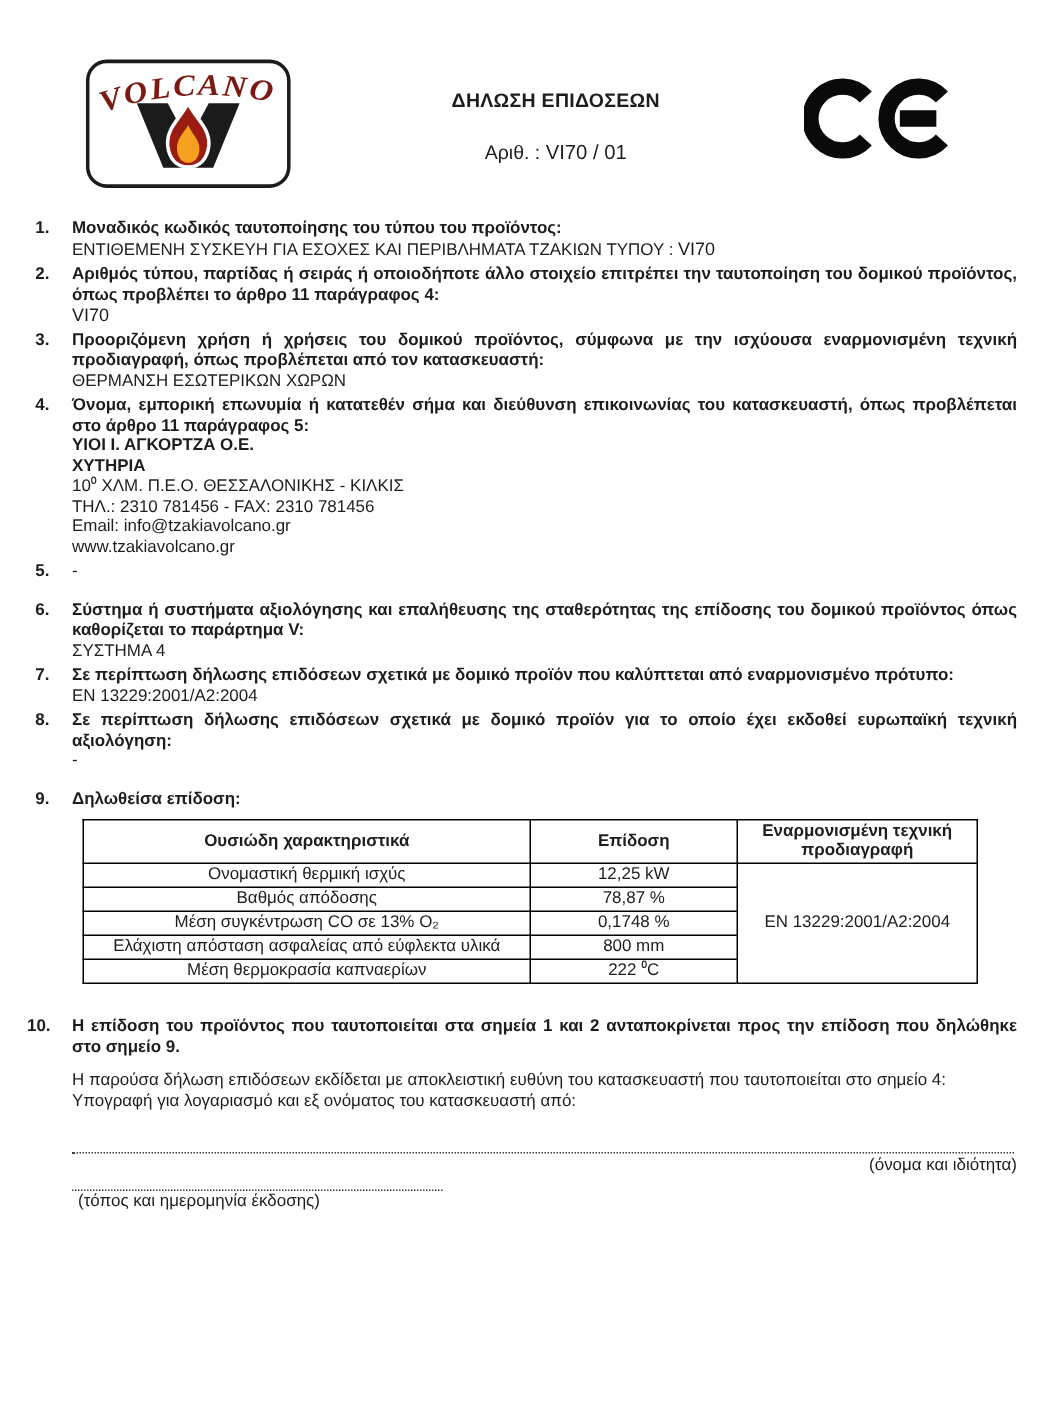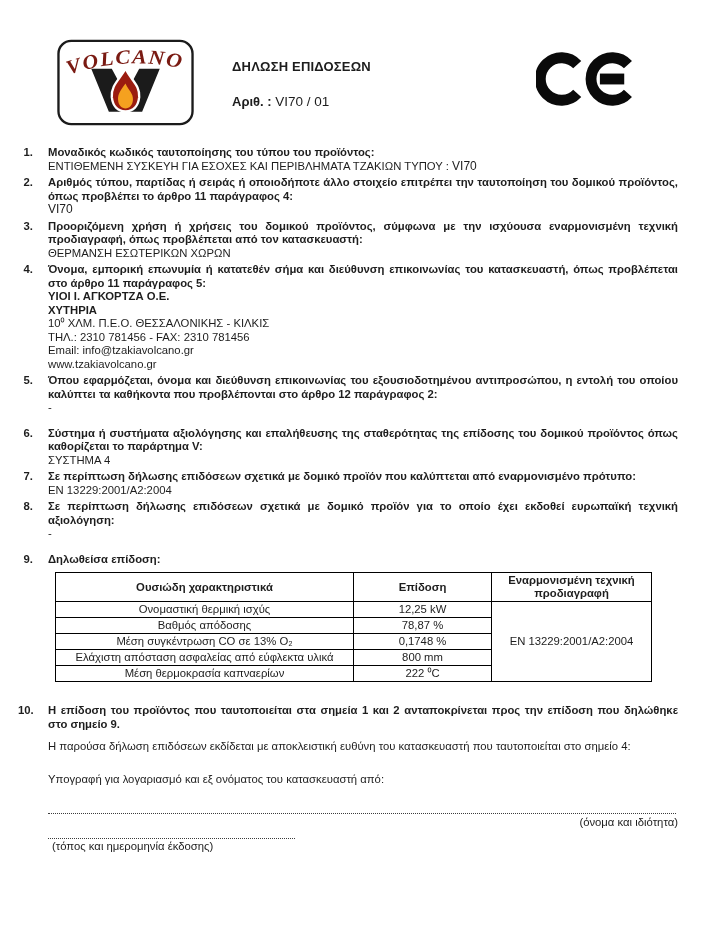--- a/index.html
+++ b/index.html
@@ -3,45 +3,45 @@
 <meta charset="utf-8">
 <style>
   html,body { margin:0; padding:0; background:#ffffff; }
   .page {
     position:relative; width:703px; height:940px; background:#ffffff;
     font-family:"Liberation Sans", sans-serif; font-size:11.3px; line-height:13.5px;
     color:#1d1d1d; overflow:hidden;
   }
   
   .logo-wrap { position:absolute; left:57px; top:39px; width:137px; height:87px; }
-  .title-block { position:absolute; left:232px; top:60px; width:245px; }
+  .title-block { position:absolute; left:248px; top:60px; width:245px; text-align:center; }
   .doc-title { font-weight:bold; font-size:13px; letter-spacing:.2px; }
   .doc-number { margin-top:21px; font-size:13px; }
-  .doc-number .lbl { font-weight:bold; }
+  .doc-number .lbl { font-weight:normal; }
   .doc-number .val { font-family:Liberation Sans, sans-serif; font-size:13.5px; }
   .ce-wrap { position:absolute; left:536px; top:50px; width:105px; height:58px; }
   
   .list { position:absolute; left:18px; top:146px; width:660px; }
   .item { display:grid; grid-template-columns:30px 1fr; margin-bottom:3px; }
   .num { font-weight:bold; text-align:right; padding-right:15px; white-space:nowrap; }
   .heading { font-weight:bold; text-align:justify; }
   .val-line { font-weight:normal; }
   .bold-line { font-weight:bold; }
   .serif { font-family:Liberation Sans, sans-serif; font-size:12px; }
   .gap-after { margin-bottom:12px; }
   .para { text-align:justify; }
   
   .perf-table { border-collapse:collapse; width:532px; margin:6px 0 0 37px; table-layout:fixed; }
   .perf-table th, .perf-table td { border:1px solid #000; text-align:center; vertical-align:middle; padding:1px 3px; line-height:13px; font-size:11.3px; }
   .perf-table th { font-weight:bold; }
   .col-a { width:298px; } .col-b { width:138px; } .col-c { width:160px; }
   .tbl-block { margin-bottom:22px; }
   
   .p2 { margin-top:9px; }
-  .sig-intro { margin-top:19px; }
+  .sig-intro { }
   .dotline-full { margin-top:26px; border-bottom:1.6px dotted #3c3c3c; height:1px; width:628px; }
   .sig-name-label { text-align:right; margin-top:2px; }
   .dotline-short { margin-top:7px; border-bottom:1.6px dotted #3c3c3c; height:1px; width:247px; }
   .sig-place-label { margin-top:1px; padding-left:4px; }
 </style>
 </head>
 <body>
 
 <div class="page">
 
@@ -109,21 +109,20 @@
         <div class="val-line">10⁰ ΧΛΜ. Π.Ε.Ο. ΘΕΣΣΑΛΟΝΙΚΗΣ - ΚΙΛΚΙΣ</div>
         <div class="val-line">ΤΗΛ.: 2310 781456 - FAX: 2310 781456</div>
         <div class="val-line">Email: info@tzakiavolcano.gr</div>
         <div class="val-line">www.tzakiavolcano.gr</div>
       </div>
     </div>
 
     <div class="item gap-after">
       <div class="num">5.</div>
       <div>
-        <div class="heading">Όπου εφαρμόζεται, όνομα και διεύθυνση επικοινωνίας του εξουσιοδοτημένου αντιπροσώπου, η εντολή του οποίου καλύπτει τα καθήκοντα που προβλέπονται στο άρθρο 12 παράγραφος 2:</div>
         <div class="val-line">-</div>
       </div>
     </div>
 
     <div class="item">
       <div class="num">6.</div>
       <div>
         <div class="heading">Σύστημα ή συστήματα αξιολόγησης και επαλήθευσης της σταθερότητας της επίδοσης του δομικού προϊόντος όπως καθορίζεται το παράρτημα V:</div>
         <div class="val-line">ΣΥΣΤΗΜΑ 4</div>
       </div>

